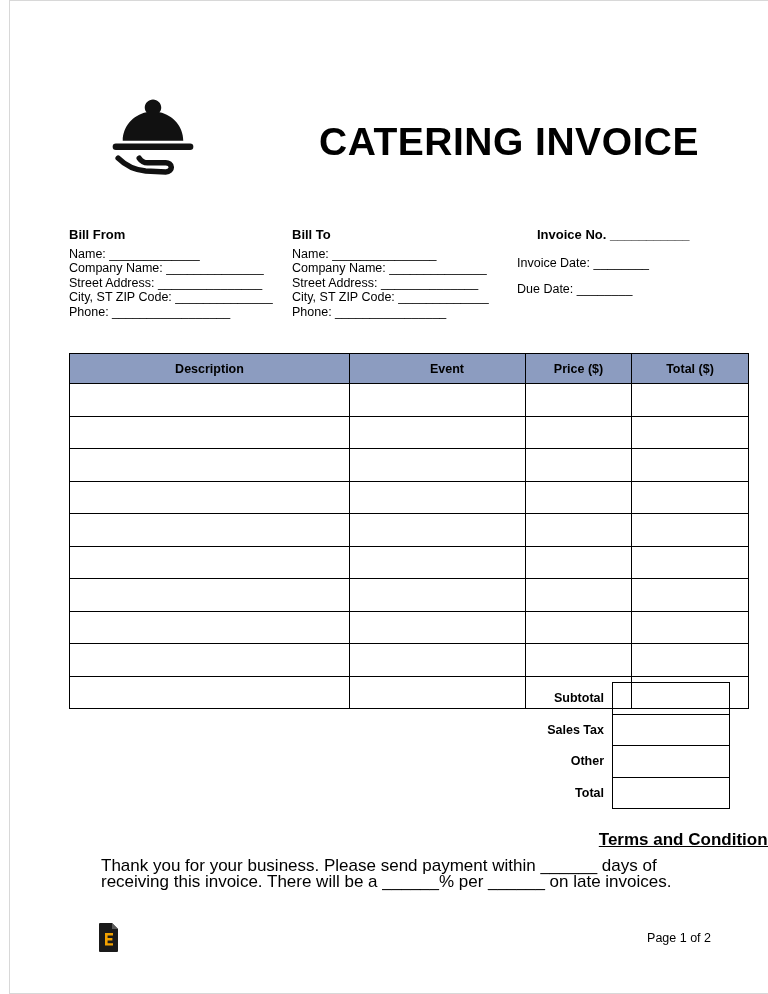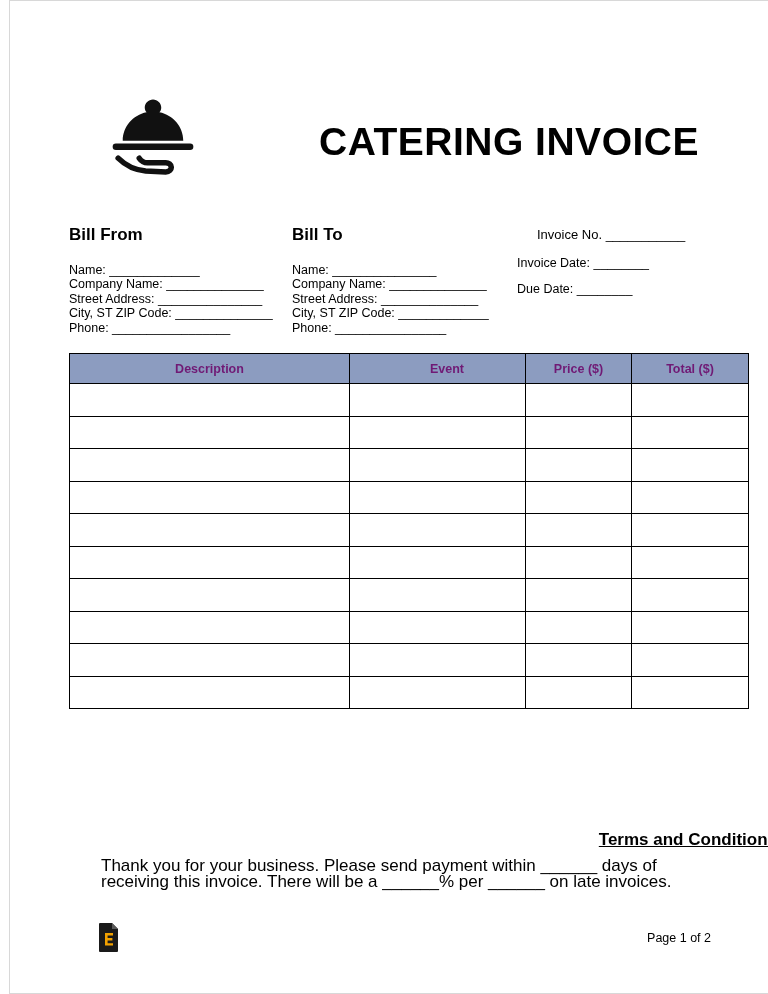--- a/index.html
+++ b/index.html
@@ -50,33 +50,33 @@
     white-space: nowrap;
   }
   
   .addr-block {
     position: absolute;
     font-size: 12.5px;
     line-height: 14.6px;
   }
   .addr-block .blk-title {
     font-weight: bold;
-    font-size: 17px;
-    margin-bottom: 20px;
+    font-size: 13px;
+    margin-bottom: 4px;
     display: block;
   }
   .addr-line {
     display: block;
     white-space: nowrap;
   }
   .blk-bill-from { left: 60px; top: 228px; }
   .blk-bill-to   { left: 283px; top: 228px; }
   .blk-invoice   { left: 508px; top: 228px; }
   .blk-invoice .inv-title {
-    font-weight: normal;
+    font-weight: bold;
     font-size: 13px;
     display: block;
     white-space: nowrap;
     padding-left: 20px;
   }
   .blk-invoice .inv-line {
     display: block;
     white-space: nowrap;
     margin-left: 0;
   }
@@ -87,21 +87,21 @@
   .items-table {
     position: absolute;
     left: 60px;
     top: 353px;
     width: 648px;
     border-collapse: collapse;
     table-layout: fixed;
   }
   .items-table th {
     background: #8c9cc0;
-    color: #701a75;
+    color: #000000;
     font-size: 12.5px;
     font-weight: bold;
     height: 27px;
     border: 1.6px solid #000;
     text-align: center;
   }
   .items-table td {
     border: 1.6px solid #000;
     height: 29.5px;
   }
@@ -287,20 +287,40 @@
       </tr>
       <tr>
         <td class="col-desc"></td>
         <td class="col-event"></td>
         <td class="col-price"></td>
         <td class="col-total"></td>
       </tr>
     </tbody>
   </table>
 
+  <table class="totals">
+    <tbody>
+      <tr>
+        <td class="lbl">Subtotal</td>
+        <td class="val"></td>
+      </tr>
+      <tr>
+        <td class="lbl">Sales Tax</td>
+        <td class="val"></td>
+      </tr>
+      <tr>
+        <td class="lbl">Other</td>
+        <td class="val"></td>
+      </tr>
+      <tr>
+        <td class="lbl">Total</td>
+        <td class="val"></td>
+      </tr>
+    </tbody>
+  </table>
 
   <div class="terms-title">Terms and Conditions</div>
   <div class="terms-body">Thank you for your business. Please send payment within ______ days of receiving this invoice. There will be a ______% per ______ on late invoices.</div>
 
   <div class="footer-logo">
     <svg viewBox="0 0 24 30" width="24" height="30" aria-hidden="true">
       <path d="M3 1 h12 l6 6 v22 a1 1 0 0 1 -1 1 H3 a1 1 0 0 1 -1 -1 V2 a1 1 0 0 1 1 -1z" fill="#1a1a1a"></path>
       <path d="M15 1 v6 h6z" fill="#5a5a5a"></path>
       <path d="M8 11 h8 v2.4 H10.6 v2.6 H15.4 v2.4 H10.6 v2.8 H16 v2.4 H8z" fill="#f2a100"></path>
     </svg>

